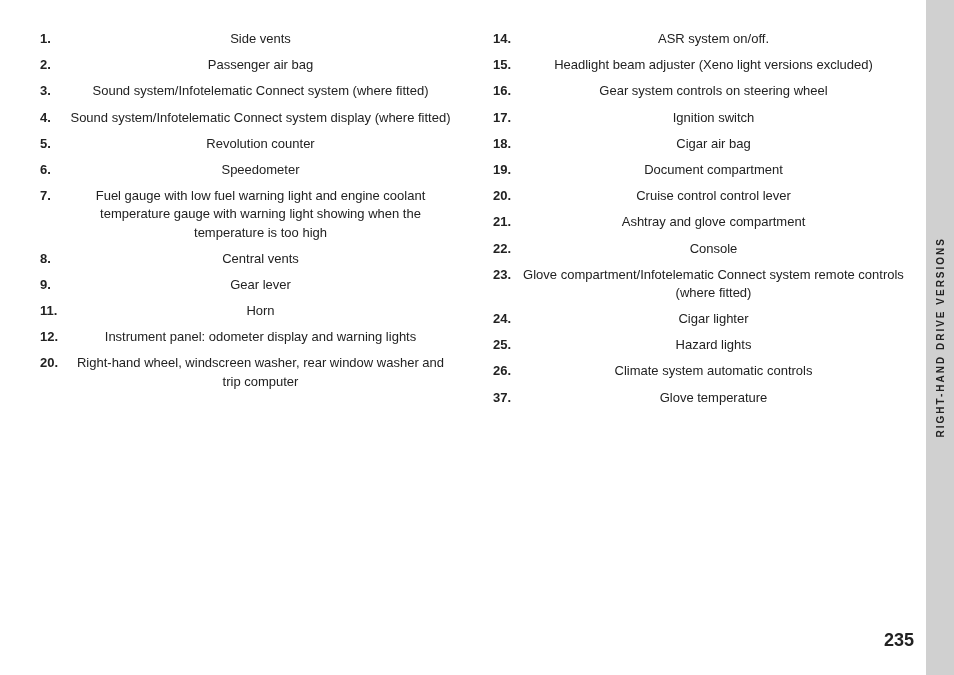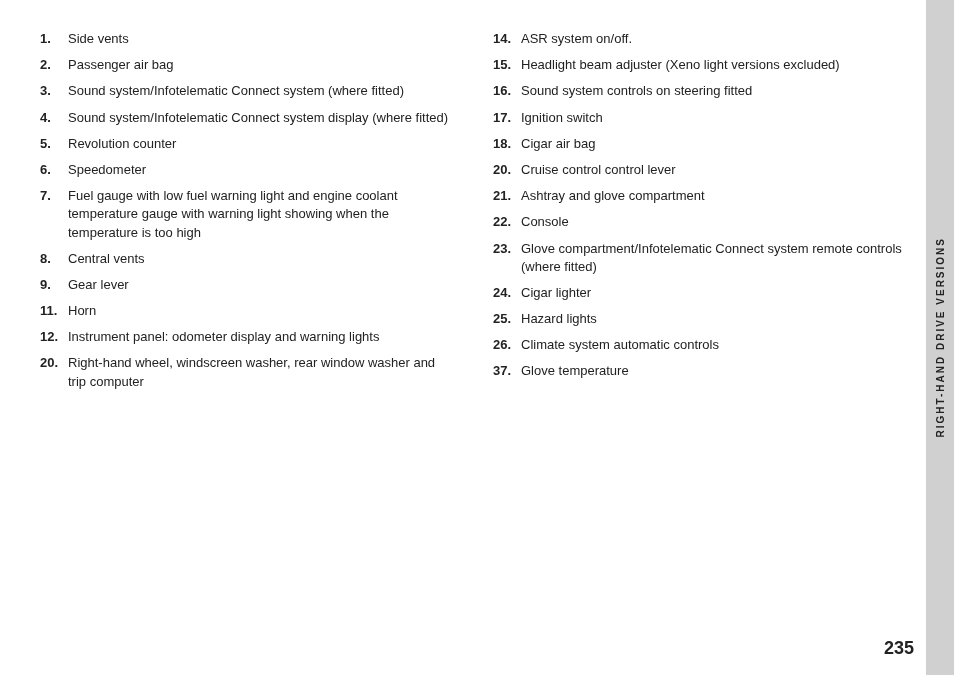--- a/index.html
+++ b/index.html
@@ -52,20 +52,21 @@
     }
 
     .item-number {
       font-weight: bold;
       min-width: 28px;
       flex-shrink: 0;
     }
 
     .item-text {
       flex: 1;
+      text-align: center;
     }
 
     .sidebar {
       width: 28px;
       background: #d0d0d0;
       display: flex;
       align-items: center;
       justify-content: center;
       position: relative;
     }
@@ -77,21 +78,21 @@
       color: #222222;
       writing-mode: vertical-rl;
       text-orientation: mixed;
       transform: rotate(180deg);
       text-transform: uppercase;
       white-space: nowrap;
     }
 
     .page-number {
       position: absolute;
-      bottom: 16px;
+      bottom: 24px;
       right: 40px;
       font-size: 18px;
       font-weight: bold;
       color: #222222;
     }
   </style>
 </head>
 <body>
 
 <div class="page-container">
@@ -150,29 +151,33 @@
     <div class="list-item">
           <span class="item-number">14.</span>
           <span class="item-text">ASR system on/off.</span>
         </div>
         <div class="list-item">
           <span class="item-number">15.</span>
           <span class="item-text">Headlight beam adjuster (Xeno light versions excluded)</span>
         </div>
         <div class="list-item">
           <span class="item-number">16.</span>
-          <span class="item-text">Sound system controls on steering fitted</span>
+          <span class="item-text">Gear system controls on steering wheel</span>
         </div>
         <div class="list-item">
           <span class="item-number">17.</span>
           <span class="item-text">Ignition switch</span>
         </div>
         <div class="list-item">
           <span class="item-number">18.</span>
           <span class="item-text">Cigar air bag</span>
+        </div>
+        <div class="list-item">
+          <span class="item-number">19.</span>
+          <span class="item-text">Document compartment</span>
         </div>
         <div class="list-item">
           <span class="item-number">20.</span>
           <span class="item-text">Cruise control control lever</span>
         </div>
         <div class="list-item">
           <span class="item-number">21.</span>
           <span class="item-text">Ashtray and glove compartment</span>
         </div>
         <div class="list-item">

